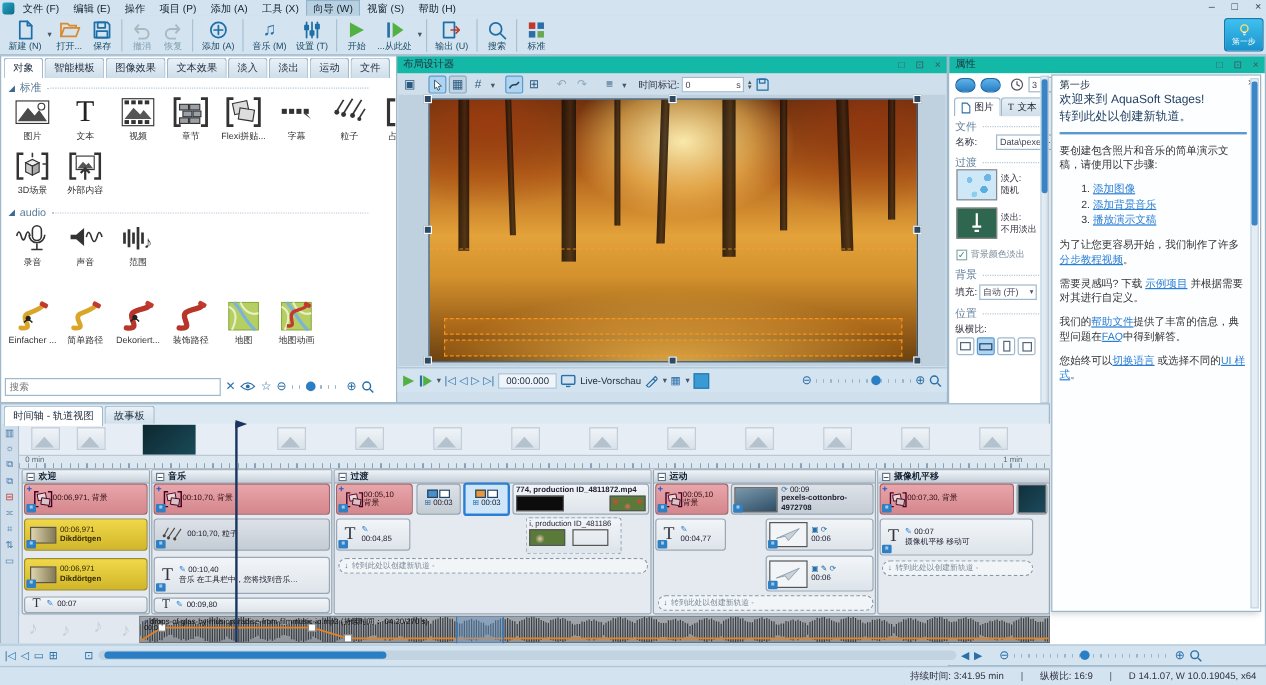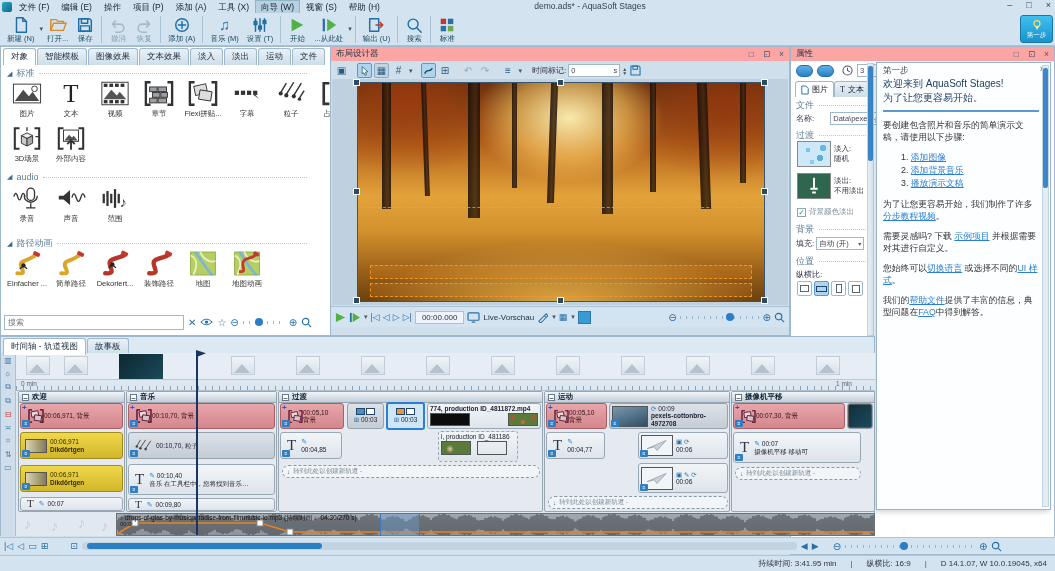--- a/index.html
+++ b/index.html
@@ -39,21 +39,21 @@
 .serifT{font-family:"Liberation Serif","DejaVu Serif",serif;font-size:25px;line-height:27px;color:#222}
 #osearchrow{position:absolute;left:3px;top:265px;width:312px;height:20px;display:flex;align-items:center;gap:4px}
 #osearch{width:180px;height:15px;border:1px solid #9fb8cc;font-size:8px;padding:0 3px;color:#667}
 .smico{color:#2a6fa8;font-size:10px}
 .slider{height:3px;background:repeating-linear-gradient(90deg,#9ab4c8 0 1px,transparent 1px 6px);position:relative}
 .sthumb{position:absolute;top:-3px;width:8px;height:8px;border-radius:50%;background:#2a7fc4}
 .vsb{position:absolute;width:7px;background:#e4edf4;border:1px solid #c2d4e2}
 .vsb .th{position:absolute;left:0;width:5px;background:#3a86c8;border-radius:2px}
 
 #designer{left:330px;top:46px;width:460px;height:290px;background:#cfdfeb;border:1px solid #9fb8cc}
-.phd{position:absolute;left:0;top:0;width:100%;height:14px;display:flex;align-items:center;padding:0 5px;color:#234;font-size:8.5px;background:#fca5a5}
+.phd{position:absolute;left:0;top:0;width:100%;height:14px;display:flex;align-items:center;padding:0 5px;color:#234;font-size:8.5px;background:#14b8a6}
 .phd .wb{margin-left:auto;display:flex;gap:9px;color:#456}
 #dtools{position:absolute;left:3px;top:15px;width:454px;height:17px;display:flex;align-items:center;gap:2px}
 .db{width:15px;height:15px;border:1px solid transparent;border-radius:2px;display:flex;align-items:center;justify-content:center;color:#2a5a80;font-size:10px}
 .db.on{background:#aed4f0;border-color:#5a9ad0}
 .db.pr{background:#c2d4e2;border-color:#8aaac4}
 .db.dis{opacity:.4}
 #canvas{position:absolute;left:1px;top:32px;width:456px;height:226px;background:#bfd1df}
 #photo{position:absolute;left:25px;top:3px;width:408px;height:220px;border:1px solid #3a566e;overflow:hidden;
 background:radial-gradient(ellipse 130px 90px at 52% 16%,rgba(255,242,180,.95),rgba(255,205,100,.55) 45%,transparent 72%),
 radial-gradient(ellipse 190px 120px at 12% 8%,rgba(160,60,15,.85),transparent 62%),
@@ -132,21 +132,20 @@
     <span class="appico"></span>
     <span class="mi">文件 (F)</span>
     <span class="mi">编辑 (E)</span>
     <span class="mi">操作</span>
     <span class="mi">项目 (P)</span>
     <span class="mi">添加 (A)</span>
     <span class="mi">工具 (X)</span>
     <span class="mi act">向导 (W)</span>
     <span class="mi">视窗 (S)</span>
     <span class="mi">帮助 (H)</span>
-    <span id="wtitle">demo.ads* - AquaSoft Stages</span>
     <span class="winbtns">
       <span>–</span>
       <span>□</span>
       <span>×</span>
     </span>
   </div>
 
   <div id="toolbar" class="ab">
     <div class="tb">
         <svg class="i" viewBox="0 0 20 20">
@@ -416,25 +415,20 @@
               <path d="M8 6 V22"></path>
               <path d="M12 9 V19"></path>
               <path d="M16 4 V24"></path>
               <path d="M20 9 V19"></path>
             </g>
             <text x="21" y="23" font-size="15" fill="#333">♪</text>
           </svg>
           <span class="lbl">范围</span>
         </div>
     </div>
-    <div class="sec" style="left:6px;top:190px">
-        <span class="tri">◢</span>
-        <span>路径动画</span>
-        <span class="dot"></span>
-      </div>
     <div class="orow" style="left:4px;top:203px">
       <div class="obj">
           <svg viewBox="0 0 34 30">
             <path d="M6 26 C 22 28 2 16 14 12 C 22 9 24 8 27 5" stroke="#d9a62a" stroke-width="4.5" fill="none" stroke-linecap="round"></path>
             <circle cx="13" cy="17" r="2.4" fill="#222"></circle>
             <path d="M9 21 q4 -5 8 0" stroke="#222" stroke-width="1.4" fill="none"></path>
             <rect x="24" y="2" width="8" height="4.5" rx="1.5" fill="#c23a2e" transform="rotate(28 28 4)"></rect>
           </svg>
           <span class="lbl">Einfacher ...</span>
         </div>
@@ -707,31 +701,31 @@
     </div>
     <div class="vsb" style="left:76px;top:16px;height:273px">
         <span class="th" style="top:2px;height:95px"></span>
       </div>
   </div>
 
   <div id="help" class="ab">
     <div style="position:absolute;left:6px;top:2px;font-size:8.5px;color:#234">第一步</div>
     <span style="position:absolute;right:5px;top:1px;color:#456">×</span>
     <div class="inner">
-      <div class="welc"><span>欢迎来到 AquaSoft Stages!</span><br><span>为了让您更容易开始。</span></div>
+      <div class="welc"><span>欢迎来到 AquaSoft Stages!</span><br><span>转到此处以创建新轨道。</span></div>
       <div class="hp">要创建包含照片和音乐的简单演示文稿，请使用以下步骤:</div>
       <div class="hp">
         <div class="hstep"><span>1.</span> <span class="hlink">添加图像</span></div>
         <div class="hstep"><span>2.</span> <span class="hlink">添加背景音乐</span></div>
         <div class="hstep"><span>3.</span> <span class="hlink">播放演示文稿</span></div>
       </div>
       <div class="hp"><span>为了让您更容易开始，我们制作了许多</span><span class="hlink">分步教程视频</span><span>。</span></div>
       <div class="hp"><span>需要灵感吗? 下载 </span><span class="hlink">示例项目</span><span> 并根据需要对其进行自定义。</span></div>
+      <div class="hp"><span>我们的</span><span class="hlink">帮助文件</span><span>提供了丰富的信息，典型问题在</span><span class="hlink">FAQ</span><span>中得到解答。</span></div>
       <div class="hp"><span>您始终可以</span><span class="hlink">切换语言</span><span> 或选择不同的</span><span class="hlink">UI 样式</span><span>。</span></div>
-      <div class="hp"><span>我们的</span><span class="hlink">帮助文件</span><span>提供了丰富的信息，典型问题在</span><span class="hlink">FAQ</span><span>中得到解答。</span></div>
     </div>
     <div class="vsb" style="right:1px;top:2px;height:442px">
         <span class="th" style="top:2px;height:120px"></span>
       </div>
   </div>
 
   <div id="timeline" class="ab">
     <div id="tltabs">
       <span class="tab act">时间轴 - 轨道视图</span>
       <span class="tab">故事板</span>

